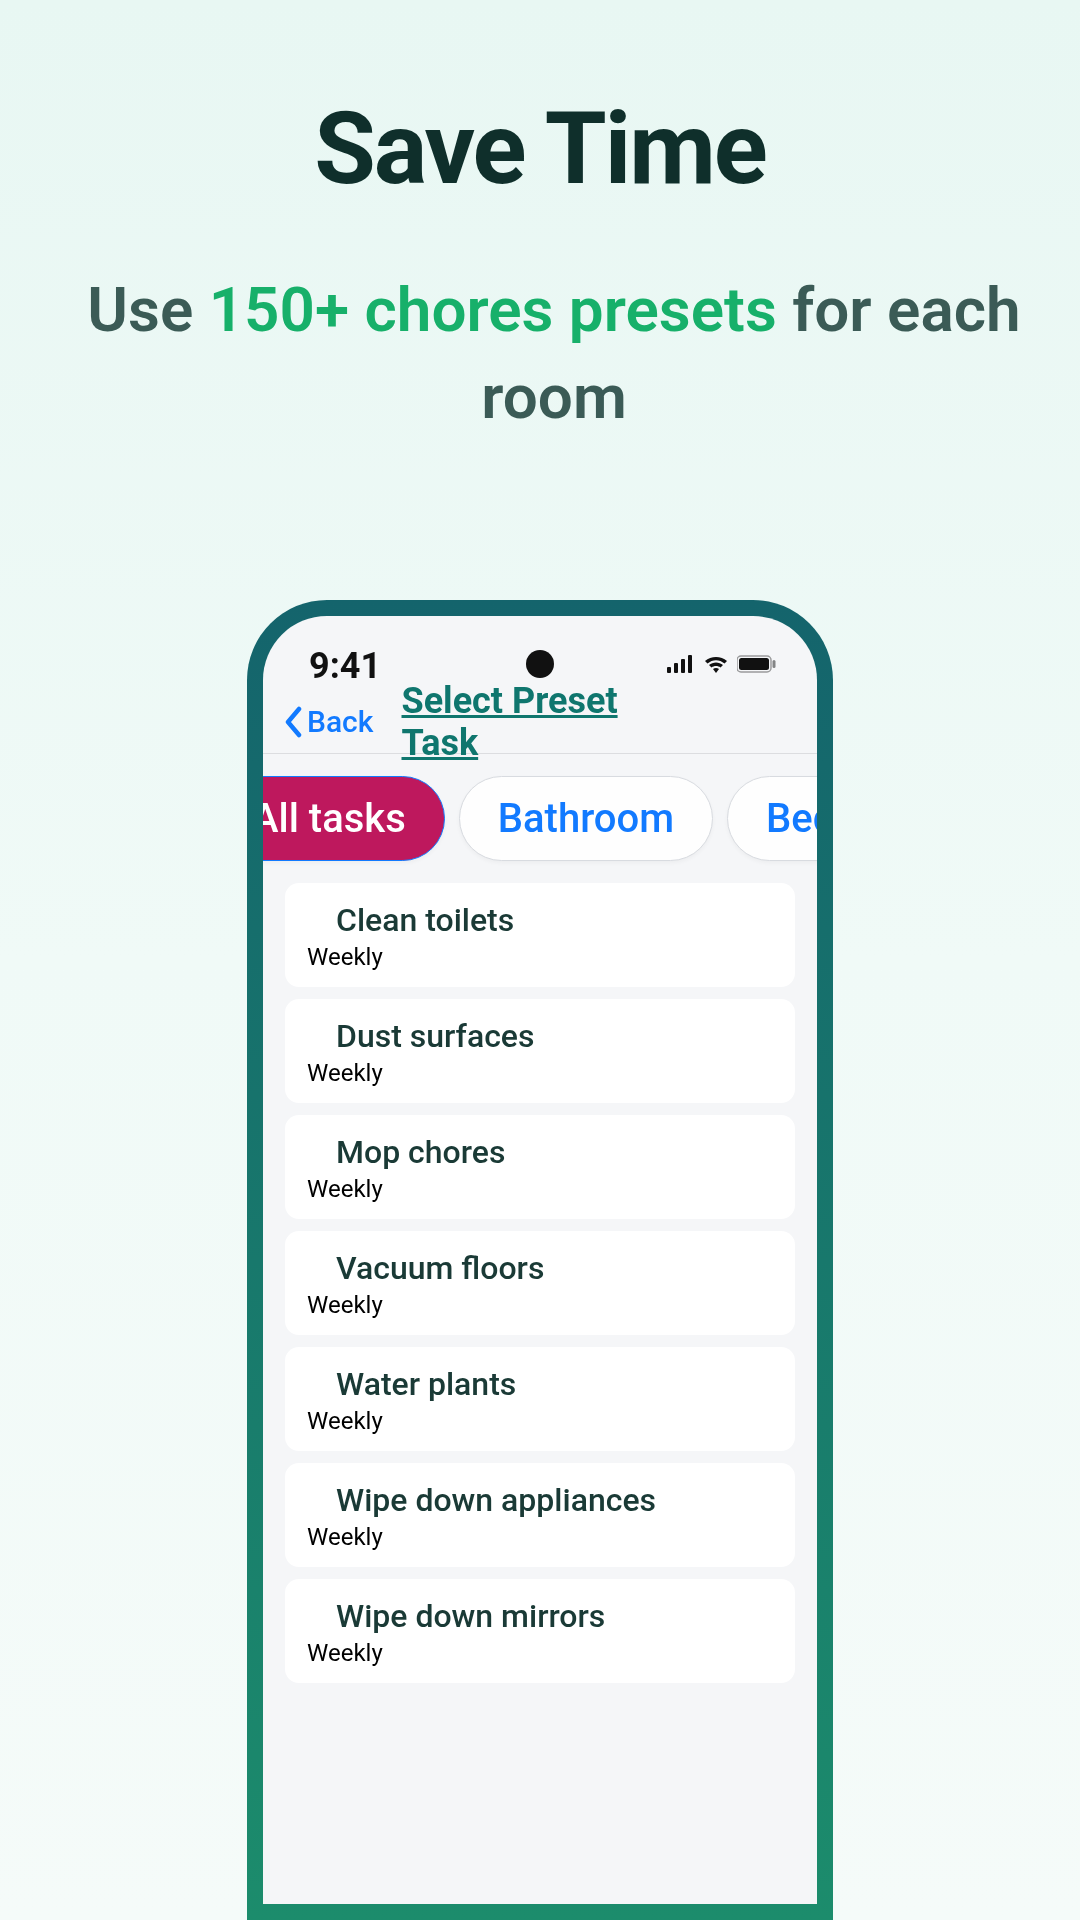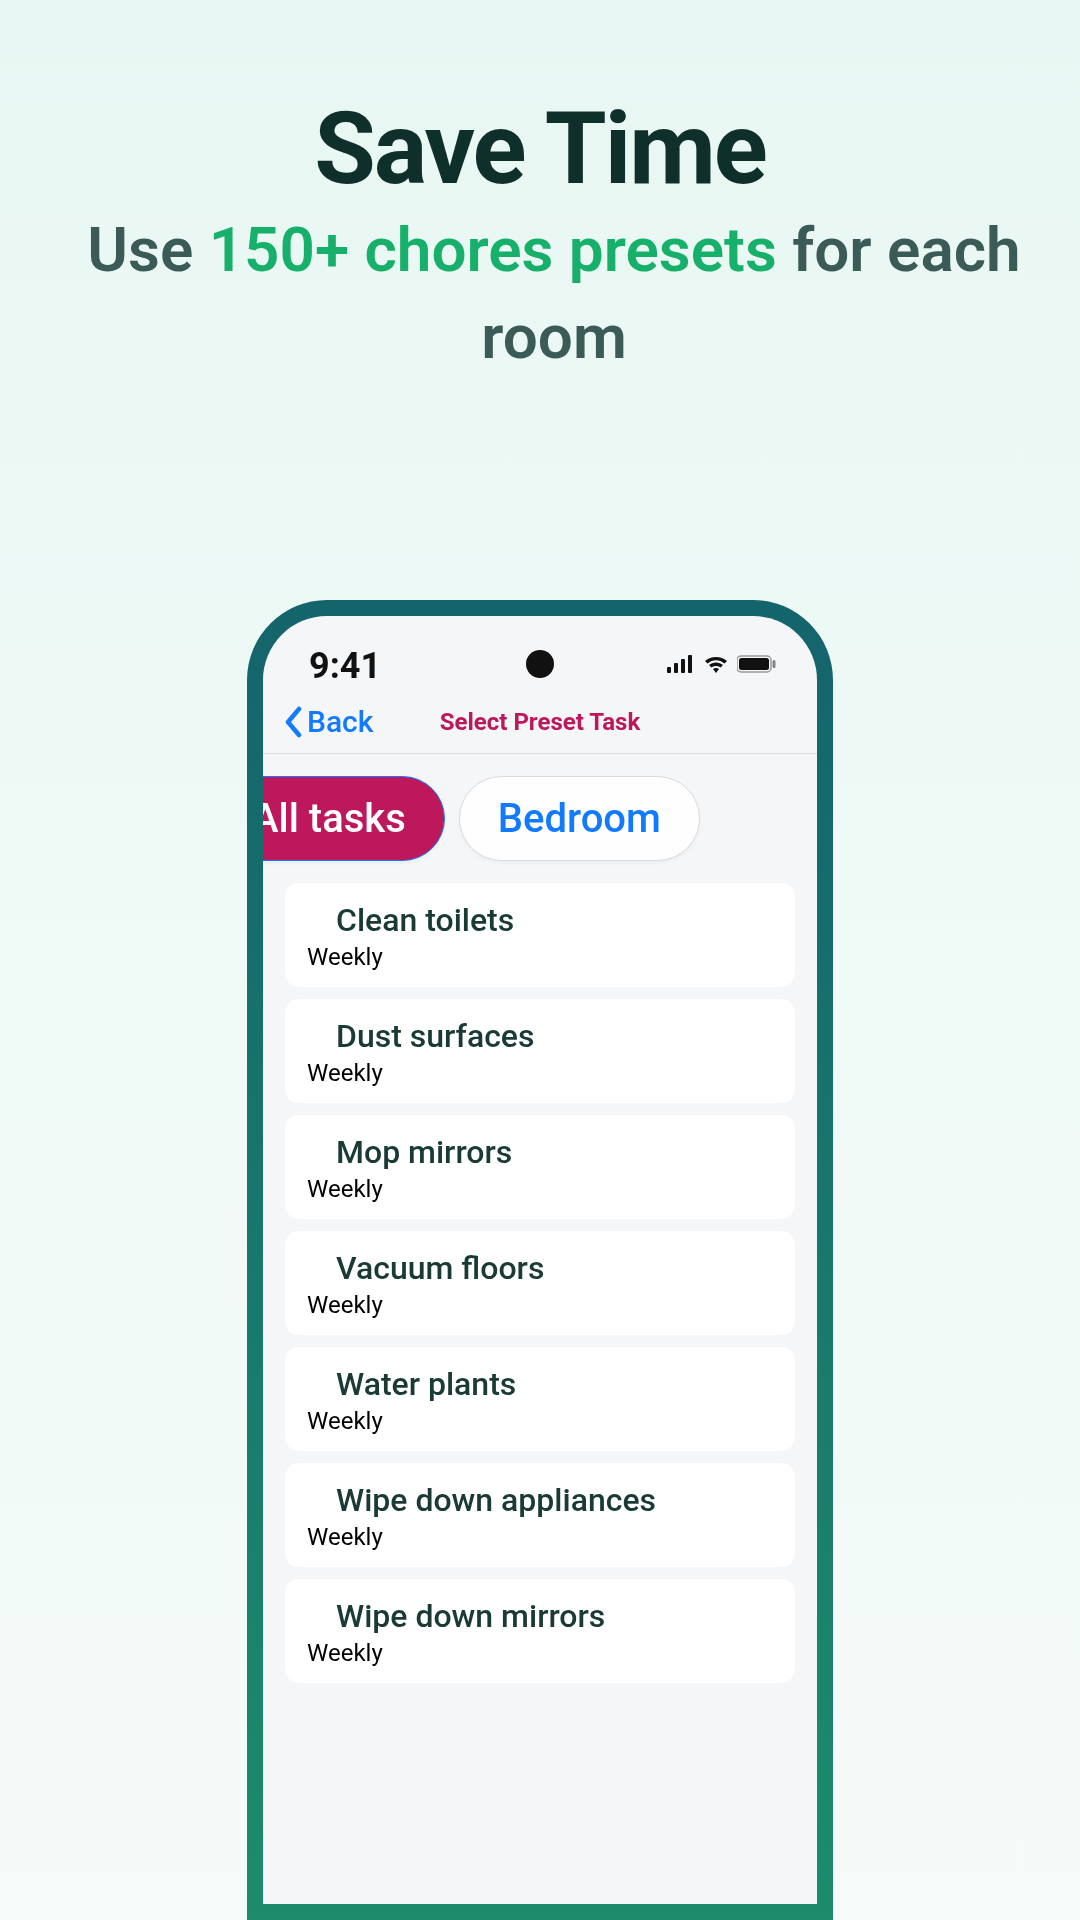--- a/index.html
+++ b/index.html
@@ -16,20 +16,21 @@
     padding-top: 90px;
   }
   .headline h1 {
     font-size: 100px;
     font-weight: 700;
     color: #0f2f2b;
     letter-spacing: -2px;
   }
   .subhead {
     text-align: center;
+    margin-top: 60px;
     font-size: 62px;
     font-weight: 600;
     line-height: 1.4;
     color: #3b5b56;
     padding-left: 28px;
   }
   .subhead .accent {
     color: #17b06a;
   }
   .phone {
@@ -92,23 +93,24 @@
     gap: 4px;
     color: #127aff;
     font-size: 30px;
     font-weight: 500;
   }
   .back svg { display: block; }
   .nav-title {
     position: absolute;
     left: 50%;
     transform: translateX(-50%);
-    font-size: 24px;
+    font-size: 36px;
     font-weight: 700;
-    color: #be185d;
+    color: #0f766e;
+    text-decoration: underline;
   }
   .chips {
     display: flex;
     gap: 14px;
     padding: 22px 0 22px 0;
     margin-left: -50px;
     width: calc(100% + 120px);
   }
   .chip {
     padding: 18px 38px;
@@ -196,34 +198,35 @@
         <svg width="20" height="32" viewBox="0 0 20 32">
             <path d="M16 3 L5 16 L16 29" stroke="#127aff" stroke-width="4.5" fill="none" stroke-linecap="round" stroke-linejoin="round"></path>
           </svg>
         <span>Back</span>
       </div>
       <div class="nav-title">Select Preset Task</div>
     </div>
 
     <div class="chips">
       <div class="chip active">All tasks</div>
+      <div class="chip">Bathroom</div>
       <div class="chip">Bedroom</div>
     </div>
 
     <div class="tasklist">
       <div class="task">
         <div class="task-title">Clean toilets</div>
         <div class="task-freq">Weekly</div>
       </div>
       <div class="task">
         <div class="task-title">Dust surfaces</div>
         <div class="task-freq">Weekly</div>
       </div>
       <div class="task">
-        <div class="task-title">Mop mirrors</div>
+        <div class="task-title">Mop chores</div>
         <div class="task-freq">Weekly</div>
       </div>
       <div class="task">
         <div class="task-title">Vacuum floors</div>
         <div class="task-freq">Weekly</div>
       </div>
       <div class="task">
         <div class="task-title">Water plants</div>
         <div class="task-freq">Weekly</div>
       </div>

